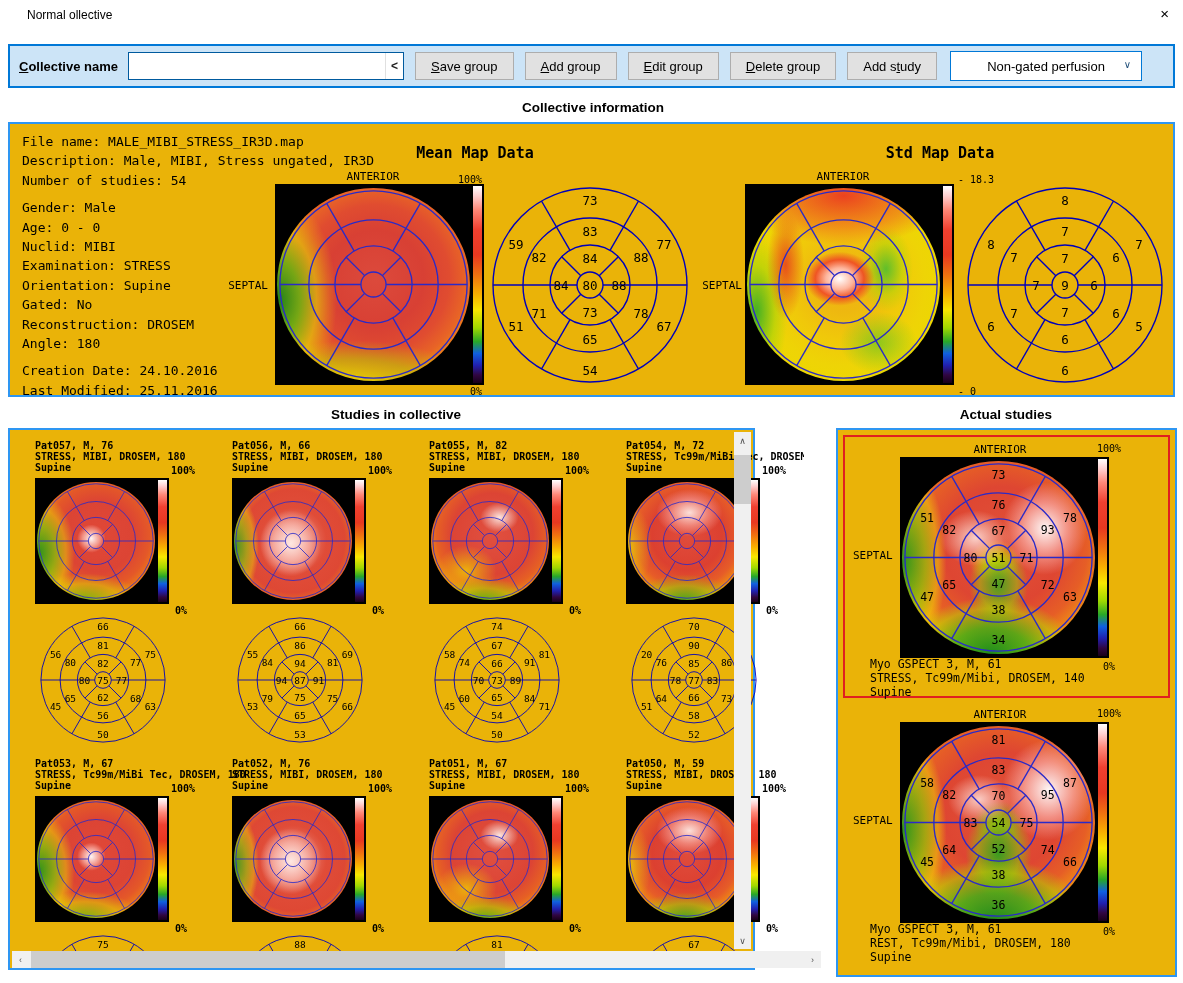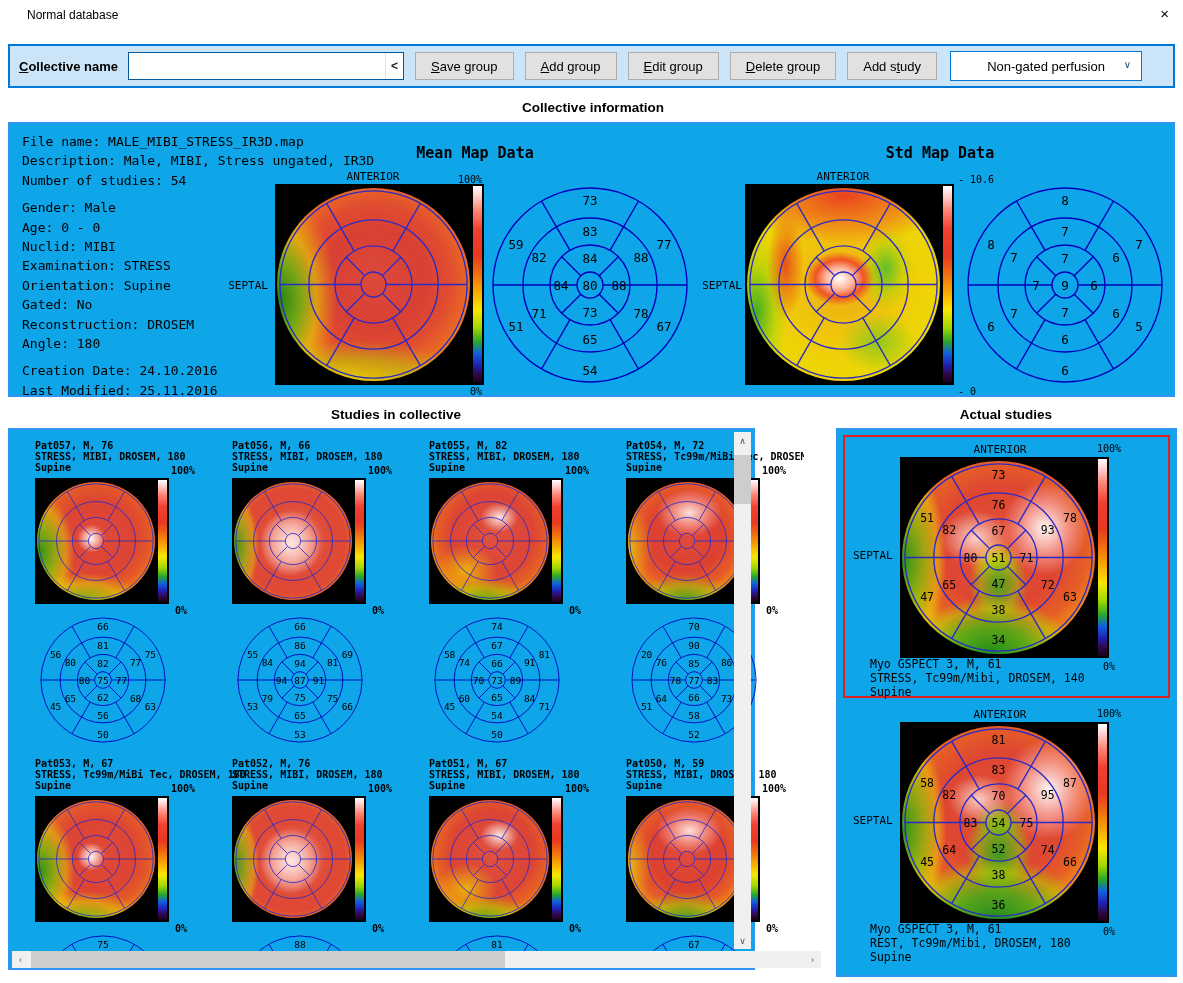--- a/index.html
+++ b/index.html
@@ -31,21 +31,21 @@
              justify-content:center;font-size:13px;cursor:pointer;}
   .chev{position:absolute;right:10px;top:7px;font-size:10px;color:#1f4e79;}
 
   
   .sect-header{position:absolute;transform:translateX(-50%);font-size:13.5px;font-weight:bold;white-space:nowrap;}
   .h-collective{left:593px;top:100px;}
   .h-studies{left:396px;top:407px;}
   .h-actual{left:1006px;top:407px;}
 
   
-  .panel{position:absolute;background:#0ea5e9;border:2px solid #2e96f2;box-sizing:border-box;}
+  .panel{position:absolute;background:#eab308;border:2px solid #2e96f2;box-sizing:border-box;}
   .panel-collective{left:8px;top:122px;width:1167px;height:275px;}
   .panel-studies{left:8px;top:428px;width:747px;height:542px;}
   .panel-actual{left:836px;top:428px;width:341px;height:549px;}
 
   
   .info{position:absolute;left:12px;top:8px;font-size:13px;line-height:19.4px;white-space:pre;}
   .info-group{margin-bottom:8px;}
 
   .map-title{position:absolute;top:20px;transform:translateX(-50%);font-weight:bold;font-size:15px;white-space:nowrap;}
   .pm-lbl{position:absolute;font-size:11px;white-space:nowrap;}
@@ -134,21 +134,21 @@
   
   .actual-list{position:absolute;left:0;top:0;right:0;bottom:0;}
   .acard{position:absolute;left:5px;width:327px;height:263px;border:2px solid transparent;box-sizing:border-box;cursor:pointer;}
   .acard.selected{border-color:#e02020;}
   .a-line{position:absolute;left:25px;font-size:11.5px;line-height:14px;white-space:nowrap;}
 </style>
 </head>
 <body>
 
 <div class="titlebar">
-  <span class="title">Normal database</span>
+  <span class="title">Normal ollective</span>
   <span class="close">×</span>
 </div>
 
 <div class="toolbar">
   <span class="tb-label" id="tbLabel"><u>C</u>ollective name</span>
   <div class="tb-input">
     <span class="tb-input-fill"></span>
     <span class="tb-spin">&lt;</span>
   </div>
   <div class="tb-buttons" id="tbButtons">
@@ -245,21 +245,21 @@
           <line x1="9.2" y1="9.2" x2="28.3" y2="28.3"></line>
           <line x1="-9.2" y1="9.2" x2="-28.3" y2="28.3"></line>
           <line x1="20" y1="-34.6" x2="48.5" y2="-84"></line>
           <line x1="-20" y1="-34.6" x2="-48.5" y2="-84"></line>
           <line x1="20" y1="34.6" x2="48.5" y2="84"></line>
           <line x1="-20" y1="34.6" x2="-48.5" y2="84"></line>
         </svg>
       </div>
       <div class="cbar"></div>
     </div>
-    <div class="scale-lbl mono" style="left: 948px; top: 50px; width: 46px; text-align: left;">- 10.6</div>
+    <div class="scale-lbl mono" style="left: 948px; top: 50px; width: 46px; text-align: left;">- 18.3</div>
     <div class="scale-lbl mono" style="left: 948px; top: 262px; width: 46px; text-align: left;">- 0</div>
     <div class="seg-diagram " style="width: 200px; height: 200px; position: absolute; left: 955px; top: 61px;">
       <svg viewBox="-100 -100 200 200" style="position:absolute;left:0;top:0;width:100%;height:100%" fill="none" stroke="#0000bb" stroke-width="1.4">
         <circle r="13"></circle>
         <circle r="40"></circle>
         <circle r="67"></circle>
         <circle r="97"></circle>
         <line x1="-97" y1="0" x2="-13" y2="0"></line>
         <line x1="13" y1="0" x2="97" y2="0"></line>
         <line x1="9.2" y1="-9.2" x2="28.3" y2="-28.3"></line>

